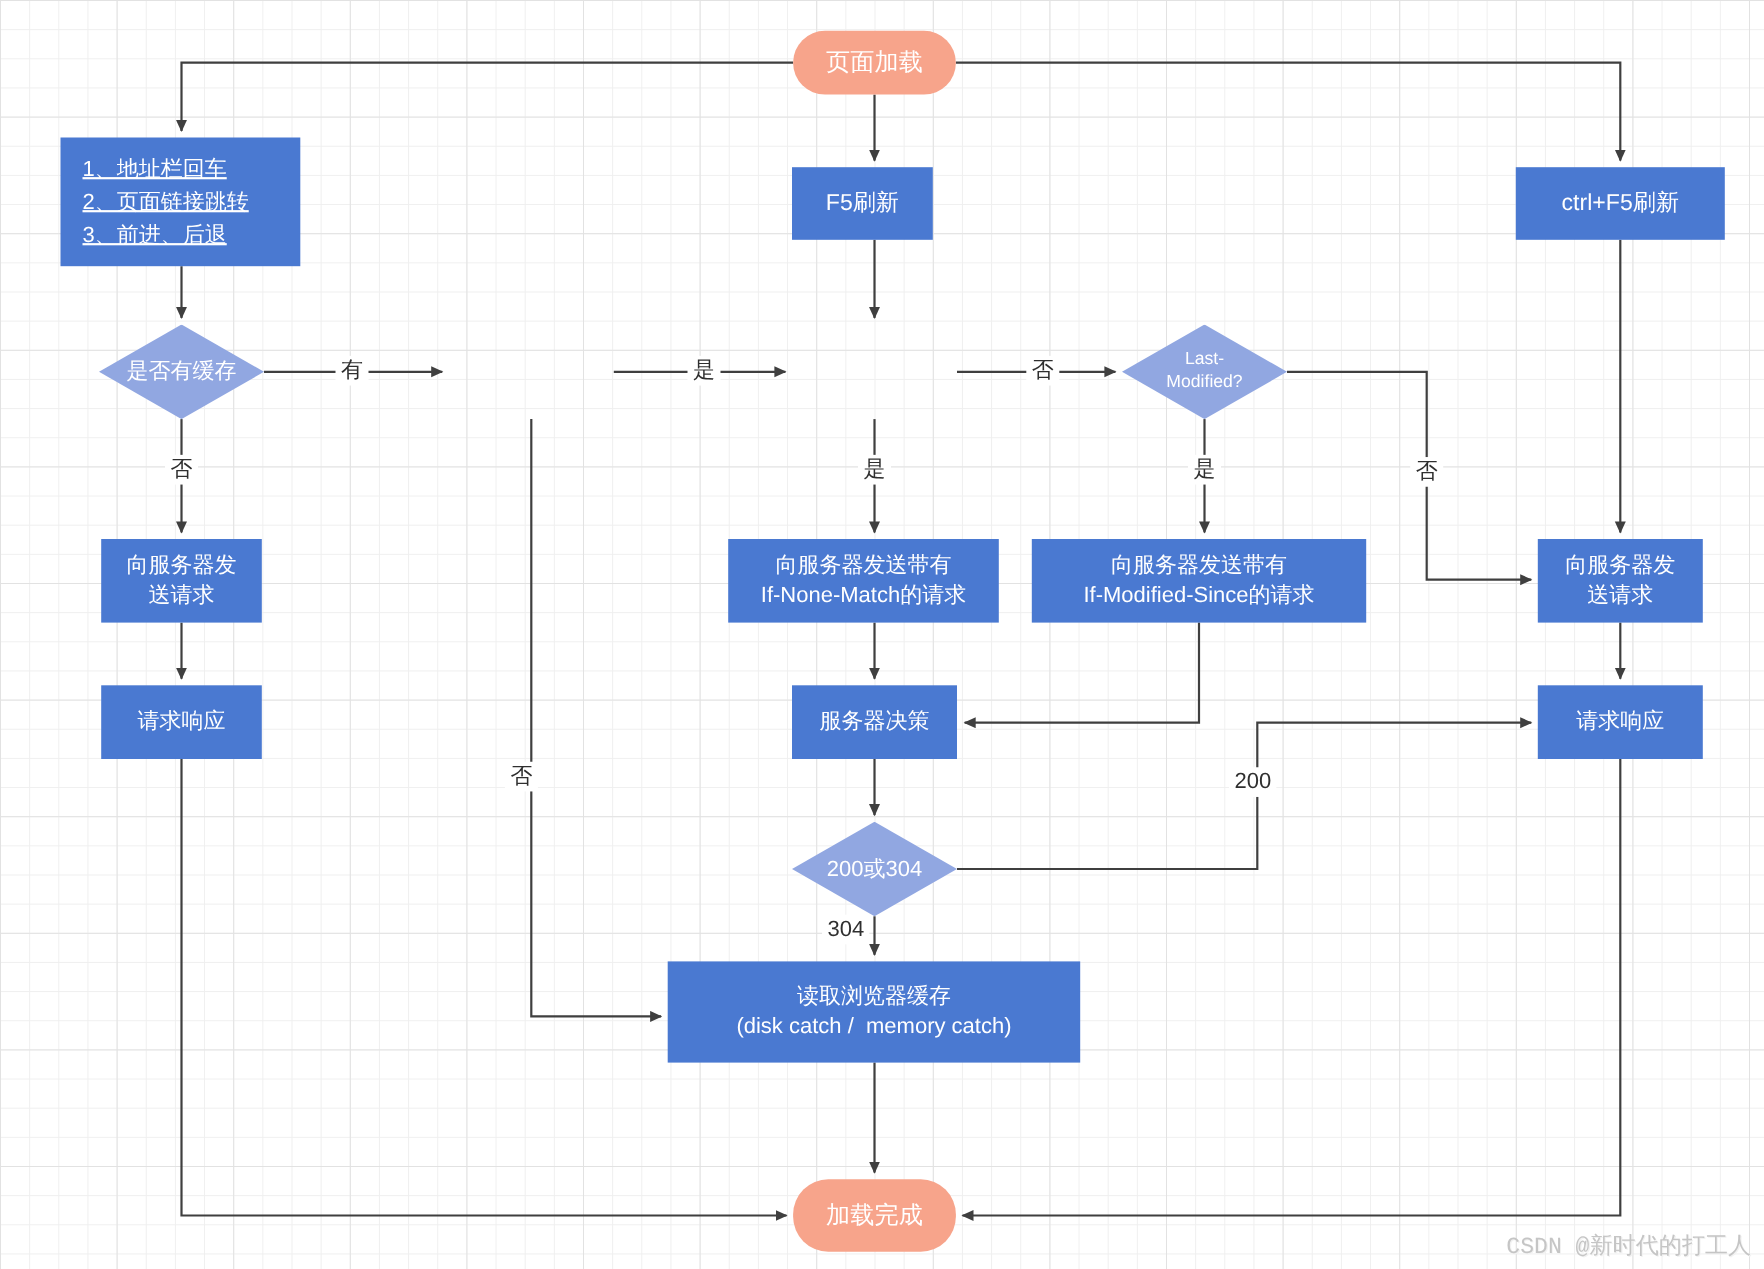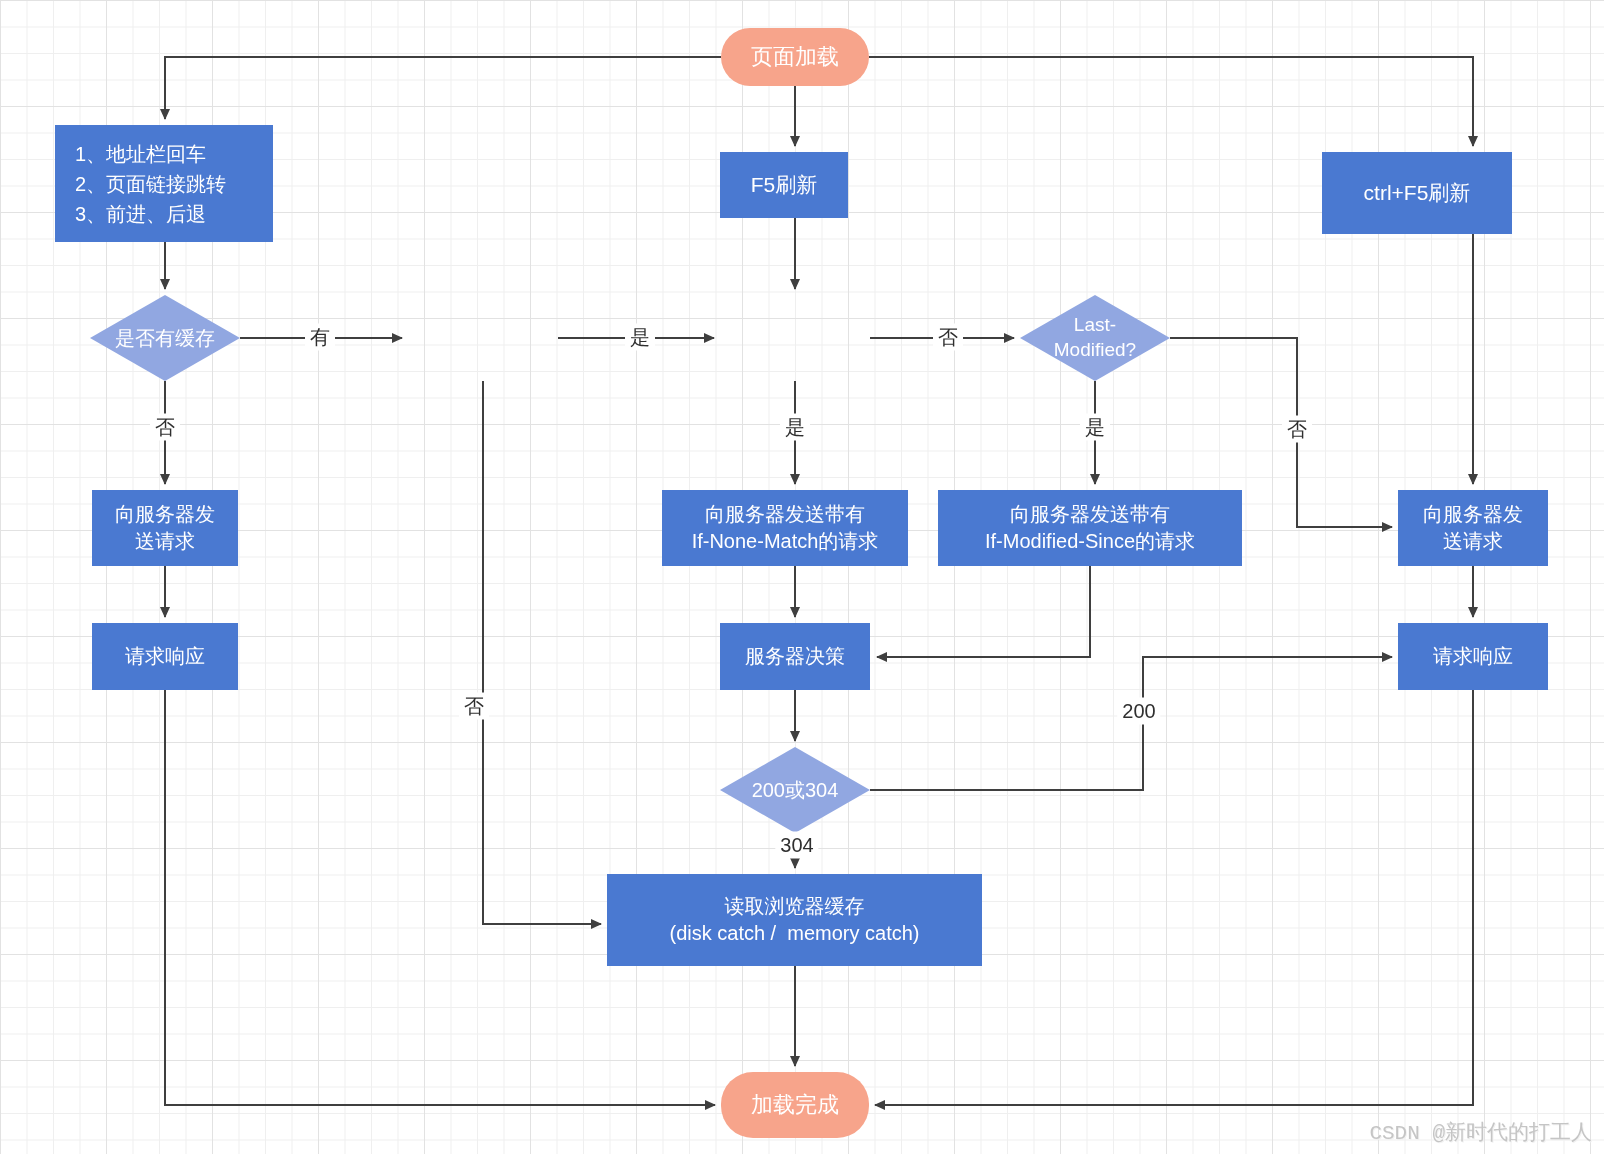--- a/index.html
+++ b/index.html
@@ -14,21 +14,21 @@
       linear-gradient(to bottom,#efefef 1px,transparent 1px);
     background-size:106px 106px,106px 106px,26.5px 26.5px,26.5px 26.5px;
   }
   .edges{position:absolute;left:0;top:0;z-index:1;}
   .node{
     position:absolute;z-index:2;display:flex;align-items:center;justify-content:center;
     color:#fff;font-size:20px;font-weight:500;text-align:center;
     white-space:pre-wrap;line-height:1.35;box-sizing:border-box;
   }
   .terminal{border-radius:32px;font-size:22px;}
-  .list{justify-content:flex-start;text-align:left;padding:0 0 0 20px;line-height:1.5;}
+  .list{justify-content:flex-start;text-align:left;padding:0 0 0 20px;line-height:1.5;text-decoration:underline;}
   .dnode{position:absolute;z-index:2;}
   .dshape{position:absolute;left:0;top:0;right:0;bottom:0;
     clip-path:polygon(50% 0,100% 50%,50% 100%,0 50%);}
   .dlabel{position:absolute;left:-30px;top:0;right:-30px;bottom:0;
     display:flex;align-items:center;justify-content:center;color:#fff;
     font-size:20px;font-weight:500;text-align:center;white-space:pre-wrap;line-height:1.3;}
   .elabel{
     position:absolute;z-index:3;transform:translate(-50%,-50%);
     background:#fff;color:#2f2f2f;font-size:20px;line-height:1.25;
     padding:1px 5px;font-weight:400;
@@ -75,54 +75,54 @@
     </g>
   </svg>
 
   <div class="node terminal" style="left: 721px; top: 28px; width: 148px; height: 58px; background-color: rgb(247, 164, 139);">页面加载</div>
   <div class="node terminal" style="left: 721px; top: 1072px; width: 148px; height: 66px; background-color: rgb(247, 164, 139);">加载完成</div>
 
   <div class="node list" style="left: 55px; top: 125px; width: 218px; height: 117px; background-color: rgb(74, 121, 209);">1、地址栏回车
 2、页面链接跳转
 3、前进、后退</div>
   <div class="node" style="left: 720px; top: 152px; width: 128px; height: 66px; font-size: 21px; background-color: rgb(74, 121, 209);">F5刷新</div>
-  <div class="node" style="left: 1322px; top: 152px; width: 190px; height: 82px; font-size: 21px; background-color: rgb(74, 121, 209);">ctrl+F5刷新</div>
+  <div class="node" style="left: 1378px; top: 152px; width: 190px; height: 66px; font-size: 21px; background-color: rgb(74, 121, 209);">ctrl+F5刷新</div>
   <div class="node" style="left: 92px; top: 490px; width: 146px; height: 76px; background-color: rgb(74, 121, 209);">向服务器发
 送请求</div>
   <div class="node" style="left: 662px; top: 490px; width: 246px; height: 76px; background-color: rgb(74, 121, 209);">向服务器发送带有
 If-None-Match的请求</div>
   <div class="node" style="left: 938px; top: 490px; width: 304px; height: 76px; background-color: rgb(74, 121, 209);">向服务器发送带有
 If-Modified-Since的请求</div>
   <div class="node" style="left: 1398px; top: 490px; width: 150px; height: 76px; background-color: rgb(74, 121, 209);">向服务器发
 送请求</div>
   <div class="node" style="left: 92px; top: 623px; width: 146px; height: 67px; background-color: rgb(74, 121, 209);">请求响应</div>
   <div class="node" style="left: 720px; top: 623px; width: 150px; height: 67px; background-color: rgb(74, 121, 209);">服务器决策</div>
   <div class="node" style="left: 1398px; top: 623px; width: 150px; height: 67px; background-color: rgb(74, 121, 209);">请求响应</div>
   <div class="node" style="left: 607px; top: 874px; width: 375px; height: 92px; background-color: rgb(74, 121, 209);">读取浏览器缓存
 (disk catch /  memory catch)</div>
 
   <div class="dnode" style="left:90px;top:295px;width:150px;height:86px;">
     <div class="dshape" style="background-color: rgb(145, 167, 225);"></div>
     <div class="dlabel">是否有缓存</div>
   </div>
   <div class="dnode" style="left:1020px;top:295px;width:150px;height:86px;">
     <div class="dshape" style="background-color: rgb(145, 167, 225);"></div>
-    <div class="dlabel" style="font-size:19px;">Last-
+    <div class="dlabel" style="font-size:16px;">Last-
 Modified?</div>
   </div>
   <div class="dnode" style="left:720px;top:747px;width:150px;height:86px;">
     <div class="dshape" style="background-color: rgb(145, 167, 225);"></div>
     <div class="dlabel">200或304</div>
   </div>
 
   <div class="elabel" style="left:320px;top:337px;">有</div>
   <div class="elabel" style="left:640px;top:337px;">是</div>
   <div class="elabel" style="left:948px;top:337px;">否</div>
   <div class="elabel" style="left:165px;top:427px;">否</div>
   <div class="elabel" style="left:795px;top:427px;">是</div>
   <div class="elabel" style="left:1095px;top:427px;">是</div>
   <div class="elabel" style="left:1297px;top:429px;">否</div>
   <div class="elabel" style="left:474px;top:706px;">否</div>
   <div class="elabel" style="left:1139px;top:711px;">200</div>
-  <div class="elabel" style="left:797px;top:845px;">304</div>
+  <div class="elabel" style="left:769px;top:845px;">304</div>
 
   <div class="watermark" style="color: rgb(197, 197, 197);">CSDN @新时代的打工人</div>
 </div>
 
 </body></html>

